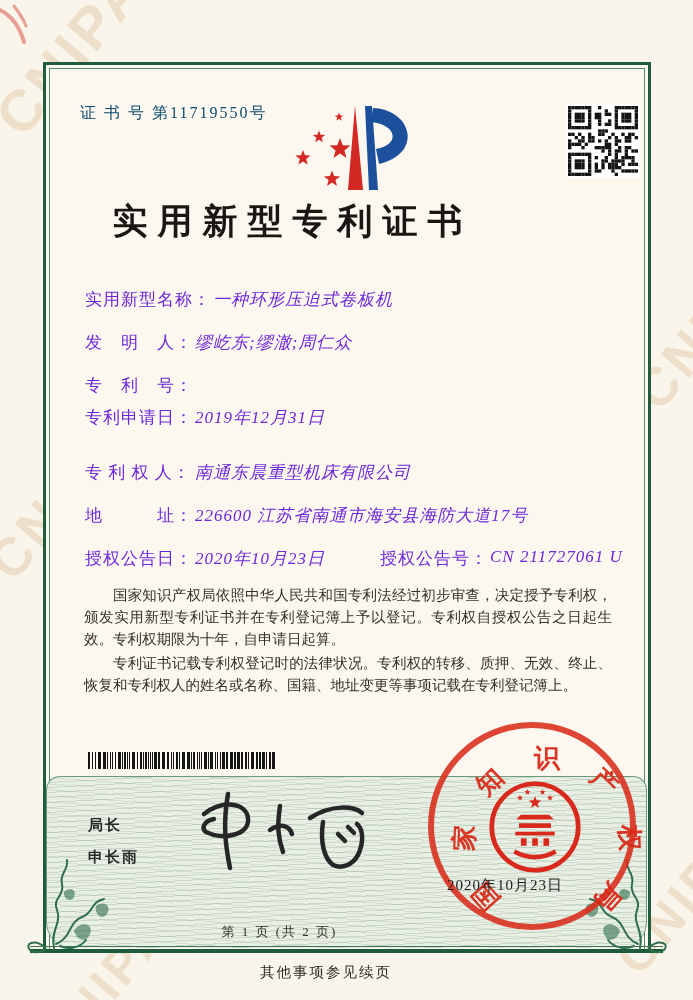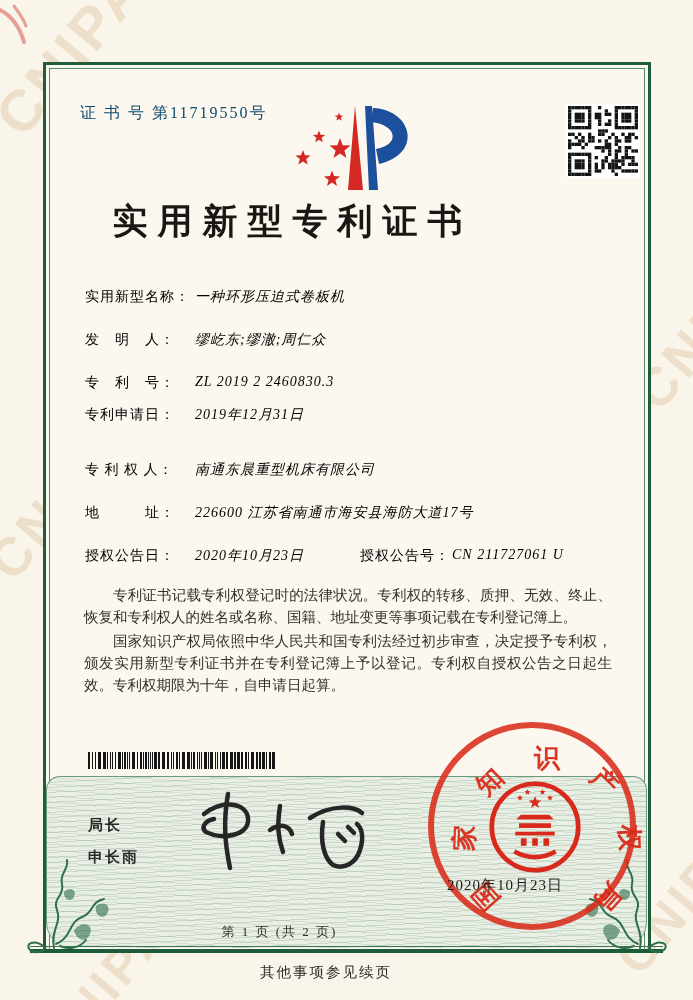--- a/index.html
+++ b/index.html
@@ -32,21 +32,21 @@
   }
   
   .cert-no{position:absolute;left:80px;top:103px;font-size:16px;letter-spacing:2px;color:#0c4a6e;}
   .logo{position:absolute;left:283px;top:96px;width:150px;height:100px;}
   .qr{position:absolute;left:566px;top:104px;width:70px;height:70px;background:#fff;padding:2px;}
   .title{
     position:absolute;left:0;top:198px;width:585px;text-align:center;
     font-size:35px;font-weight:700;letter-spacing:10px;color:#191613;
   }
   
-  .frow{position:absolute;left:85px;display:flex;font-size:14px;letter-spacing:1px;color:#000000;}
+  .frow{position:absolute;left:85px;display:flex;font-size:17px;letter-spacing:1px;color:#6d28d9;align-items:flex-end;}
   .flabel{display:inline-block;min-width:108px;}
   .fvalue{display:inline-block;margin-left:2px;font-style:italic;}
   .grant2{position:absolute;left:360px;top:0;display:flex;}
   
   .paras{position:absolute;left:84px;top:584px;width:528px;font-size:14.5px;line-height:22px;color:#33302c;text-align:justify;}
   .paras p{margin:0 0 2px 0;text-indent:2em;}
   
   .barcode{position:absolute;left:88px;top:752px;width:188px;height:17px;}
   
   .panel{
@@ -344,46 +344,45 @@
 <div class="frow" style="top:288px;">
   <span class="flabel">实用新型名称：</span>
   <span class="fvalue">一种环形压迫式卷板机</span>
 </div>
 <div class="frow" style="top:331px;">
   <span class="flabel">发　明　人：</span>
   <span class="fvalue">缪屹东;缪澈;周仁众</span>
 </div>
 <div class="frow" style="top:374px;">
   <span class="flabel">专　利　号：</span>
-  <span class="fvalue">ZL 2019 2 2460830.3</span>
 </div>
 <div class="frow" style="top:406px;">
   <span class="flabel">专利申请日：</span>
   <span class="fvalue">2019年12月31日</span>
 </div>
 <div class="frow" style="top:461px;">
   <span class="flabel">专 利 权 人：</span>
   <span class="fvalue">南通东晨重型机床有限公司</span>
 </div>
 <div class="frow" style="top:504px;">
   <span class="flabel">地　　　址：</span>
   <span class="fvalue">226600 江苏省南通市海安县海防大道17号</span>
 </div>
 <div class="frow" style="top:547px;width:560px;">
   <span class="flabel">授权公告日：</span>
   <span class="fvalue">2020年10月23日</span>
   <span class="grant2" style="position:absolute;left:275px;">
-    <span class="flabel" style="min-width:auto;">授权公告号：</span>
+    <span class="flabel" style="min-width:auto;margin-left:20px;">授权公告号：</span>
     <span class="fvalue">CN 211727061 U</span>
   </span>
 </div>
 
 <div class="paras">
+  <p>国家知识产权局依照中华人民共和国专利法经过初步审查，决定授予专利权，颁发实用新型专利证书并在专利登记簿上予以登记。专利权自授权公告之日起生效。专利权期限为十年，自申请日起算。</p>
   <p>专利证书记载专利权登记时的法律状况。专利权的转移、质押、无效、终止、恢复和专利权人的姓名或名称、国籍、地址变更等事项记载在专利登记簿上。</p>
-  <p>国家知识产权局依照中华人民共和国专利法经过初步审查，决定授予专利权，颁发实用新型专利证书并在专利登记簿上予以登记。专利权自授权公告之日起生效。专利权期限为十年，自申请日起算。</p>
 </div>
 
 <svg class="barcode" id="barcode-svg" viewBox="0 0 188 17" preserveAspectRatio="none">
     <rect x="0" y="0" width="2" height="17" fill="#161616"></rect>
     <rect x="4" y="0" width="1" height="17" fill="#161616"></rect>
     <rect x="7" y="0" width="1" height="17" fill="#161616"></rect>
     <rect x="10" y="0" width="3" height="17" fill="#161616"></rect>
     <rect x="15" y="0" width="3" height="17" fill="#161616"></rect>
     <rect x="19" y="0" width="1" height="17" fill="#161616"></rect>
     <rect x="22" y="0" width="1" height="17" fill="#161616"></rect>

